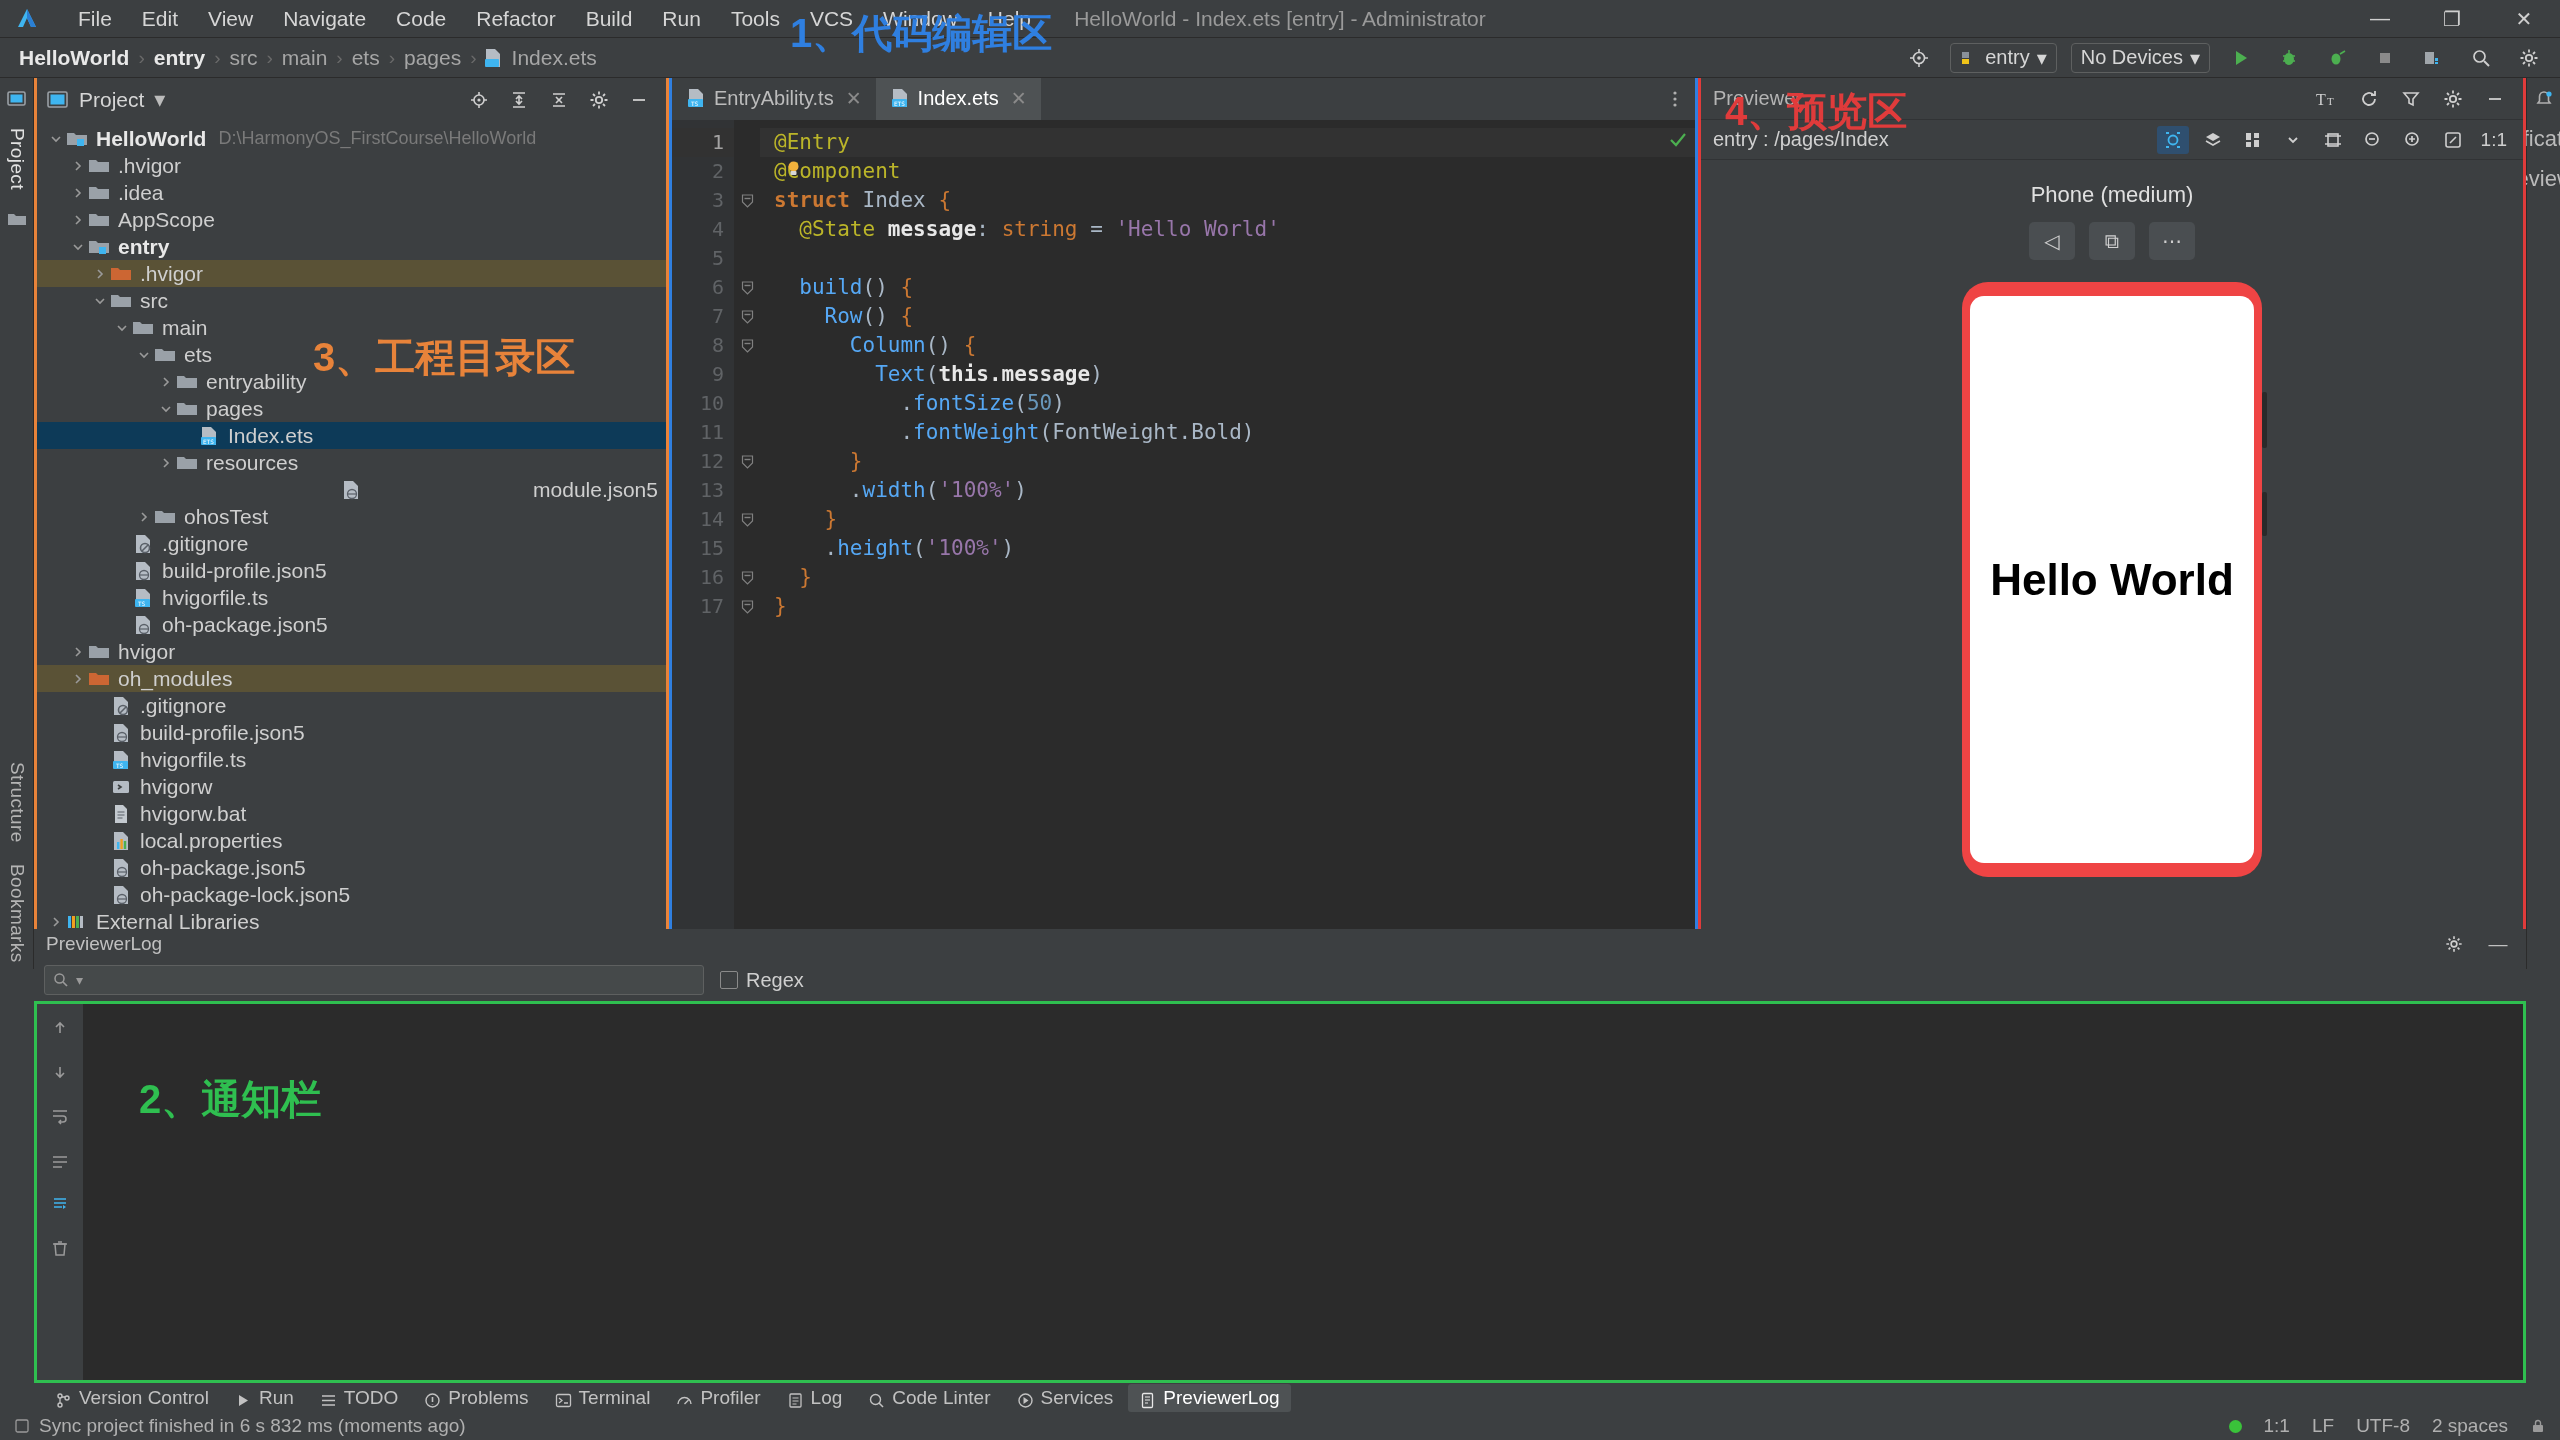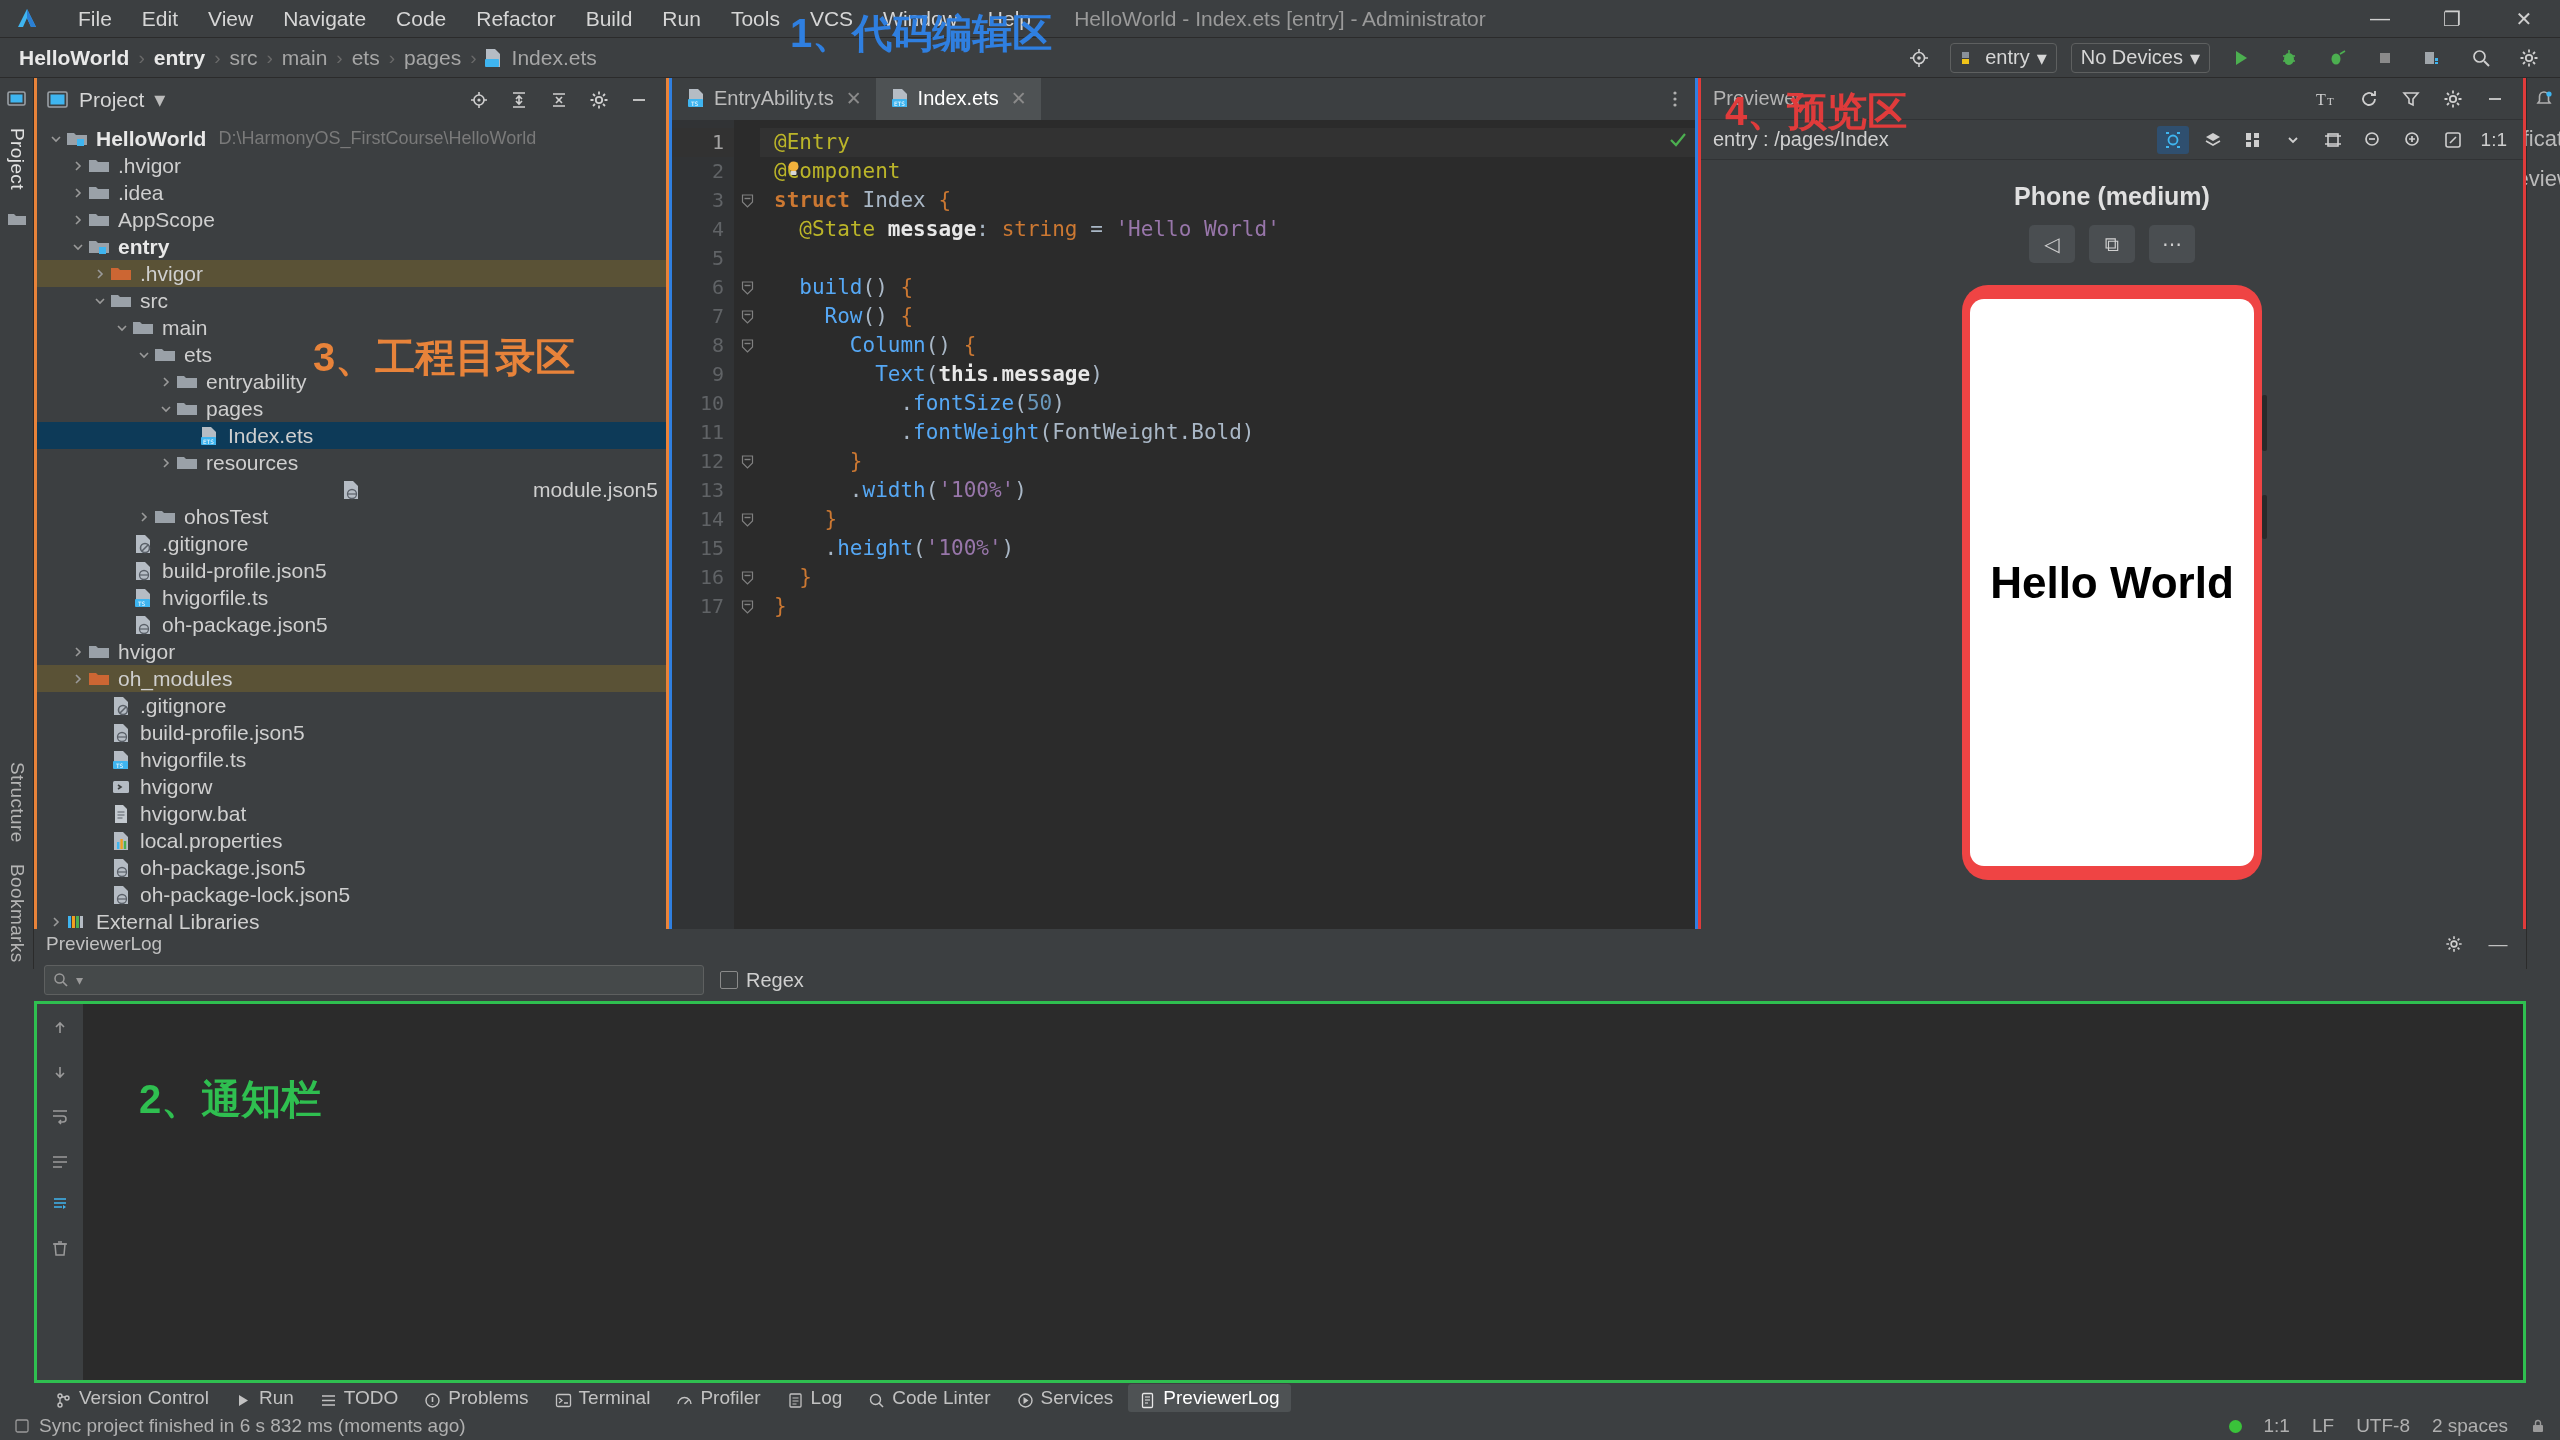--- a/index.html
+++ b/index.html
@@ -102,21 +102,21 @@
   #prev-top{height:42px;display:flex;align-items:center;padding:0 12px;gap:12px;
             background:#3c3f41;border-bottom:1px solid #313335;}
   #prev-top .lbl{font-size:20px;color:#b4b4b4;}
   #prev-top .right{margin-left:auto;display:flex;gap:10px;align-items:center;}
   #prev-sub{height:40px;display:flex;align-items:center;padding:0 12px;gap:8px;
             background:#3c3f41;border-bottom:1px solid #313335;font-size:20px;color:#d0d0d0;}
   #prev-sub .right{margin-left:auto;display:flex;gap:8px;align-items:center;}
   .sbtn{width:32px;height:28px;display:flex;align-items:center;justify-content:center;border-radius:3px;}
   .sbtn.on{background:#2f4f6f;}
   #prev-stage{flex:1;background:#3c3f41;display:flex;flex-direction:column;align-items:center;padding-top:22px;}
-  #dev-name{font-size:25px;color:#e0e0e0;font-weight:bold;margin-bottom:14px;}
+  #dev-name{font-size:22px;color:#e0e0e0;font-weight:normal;margin-bottom:14px;}
   #dev-ctrls{display:flex;gap:14px;margin-bottom:22px;}
   .dbtn{width:46px;height:38px;background:#4a4e51;border-radius:5px;display:flex;
         align-items:center;justify-content:center;color:#cfcfcf;font-size:20px;}
   #phone{width:300px;height:595px;background:#ef4444;border-radius:26px;position:relative;
          padding:14px 8px;}
   #phone-screen{width:100%;height:100%;background:#ffffff;border-radius:14px;
                 display:flex;align-items:center;justify-content:center;}
   #phone-screen span{color:#000;font-weight:bold;font-size:44px;font-family:"Liberation Sans",sans-serif;}
   .sidebtn{position:absolute;right:-5px;background:#2a2a2a;width:5px;border-radius:2px;}
 

